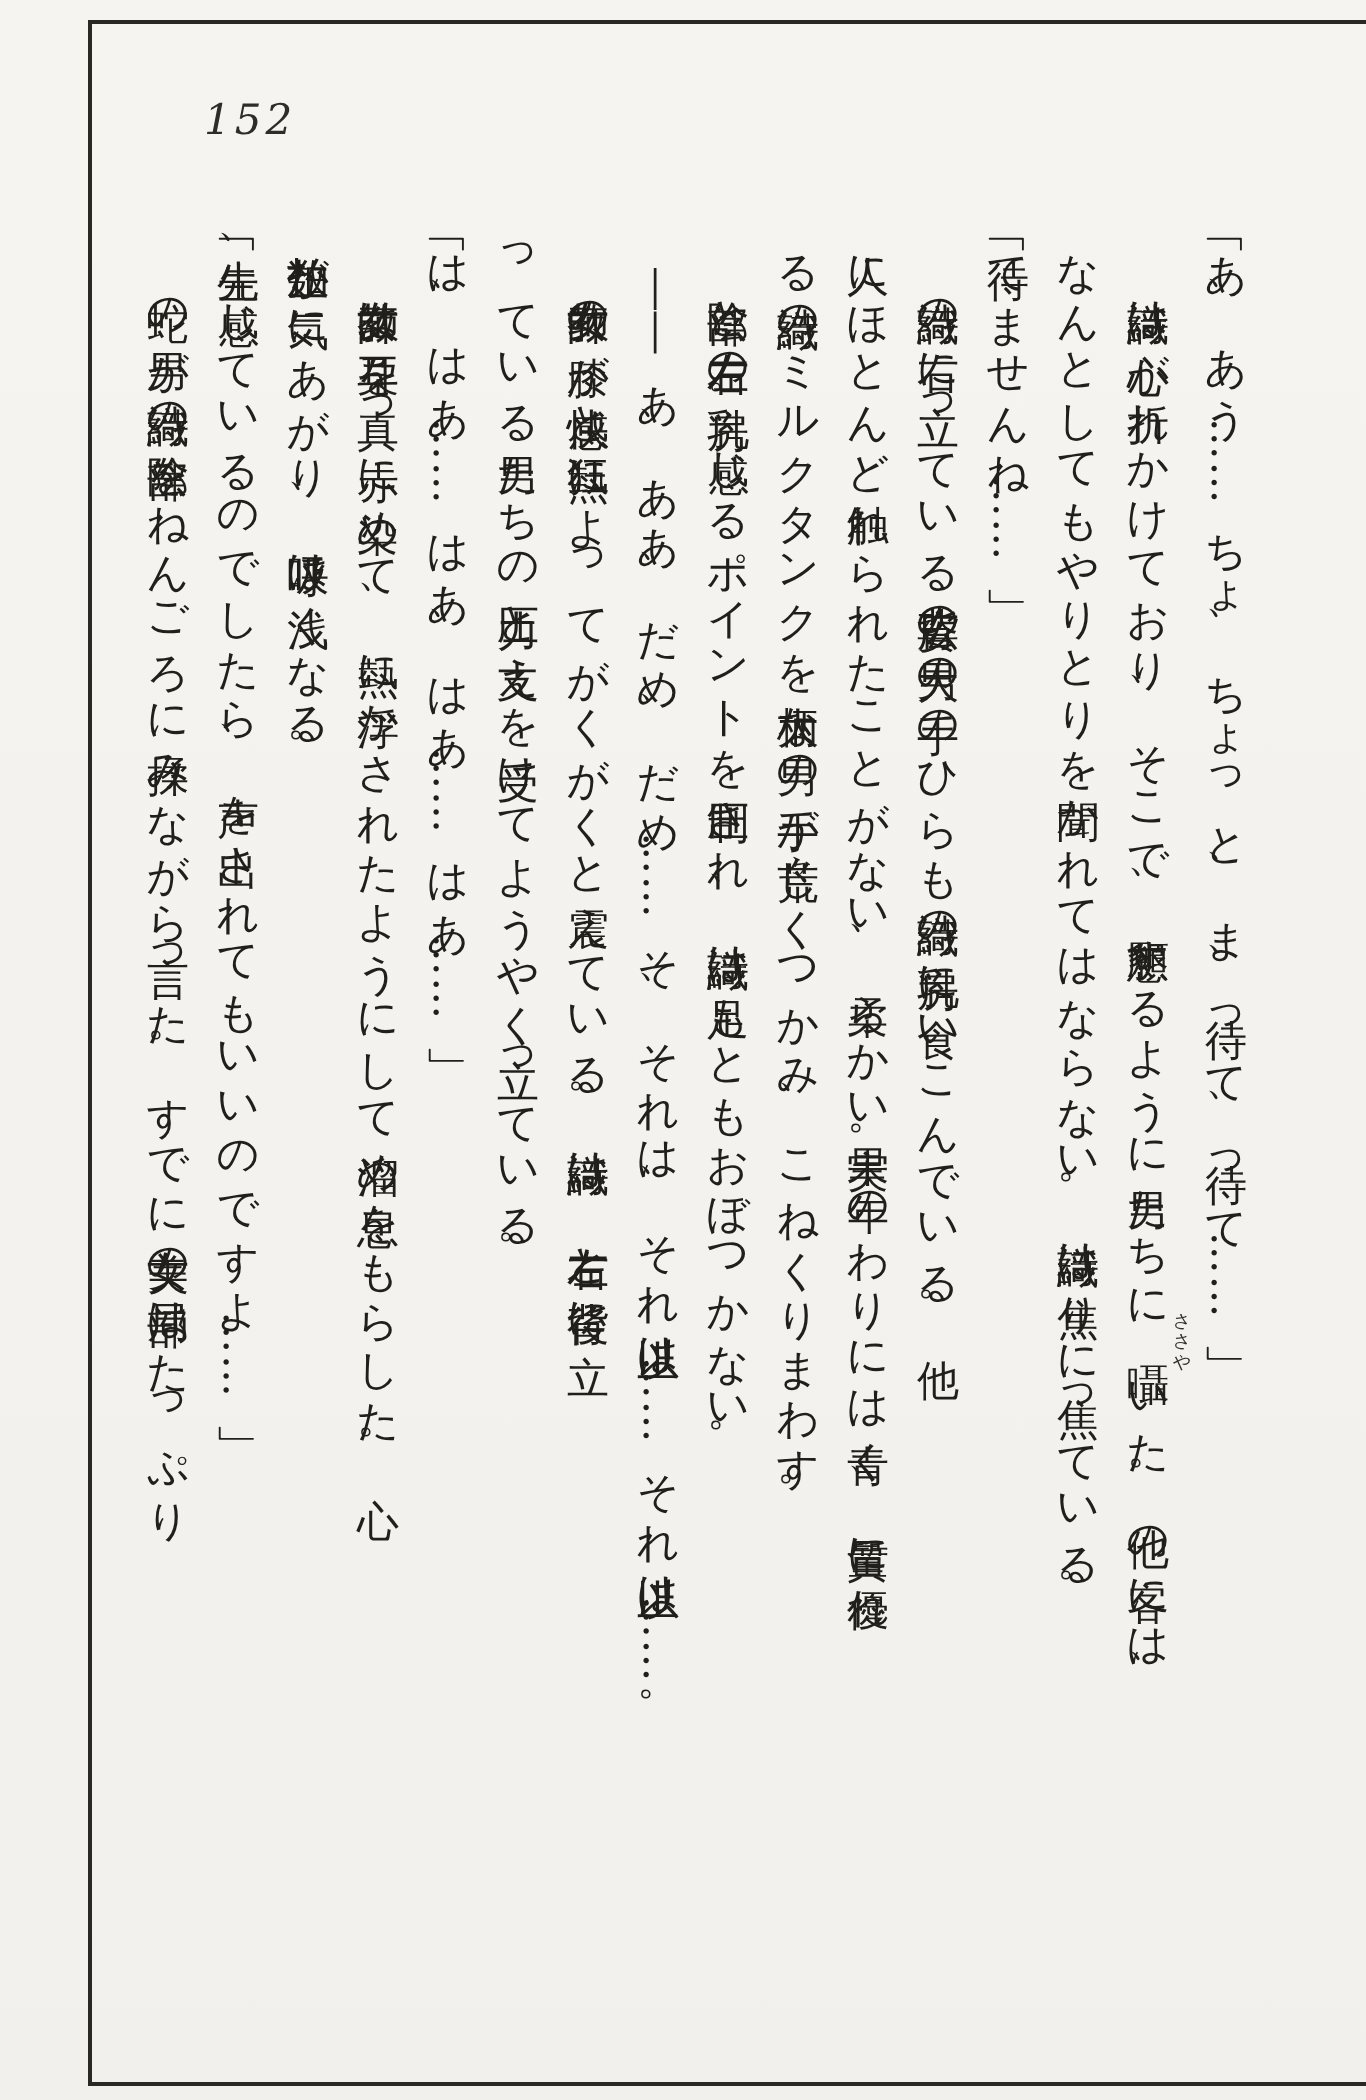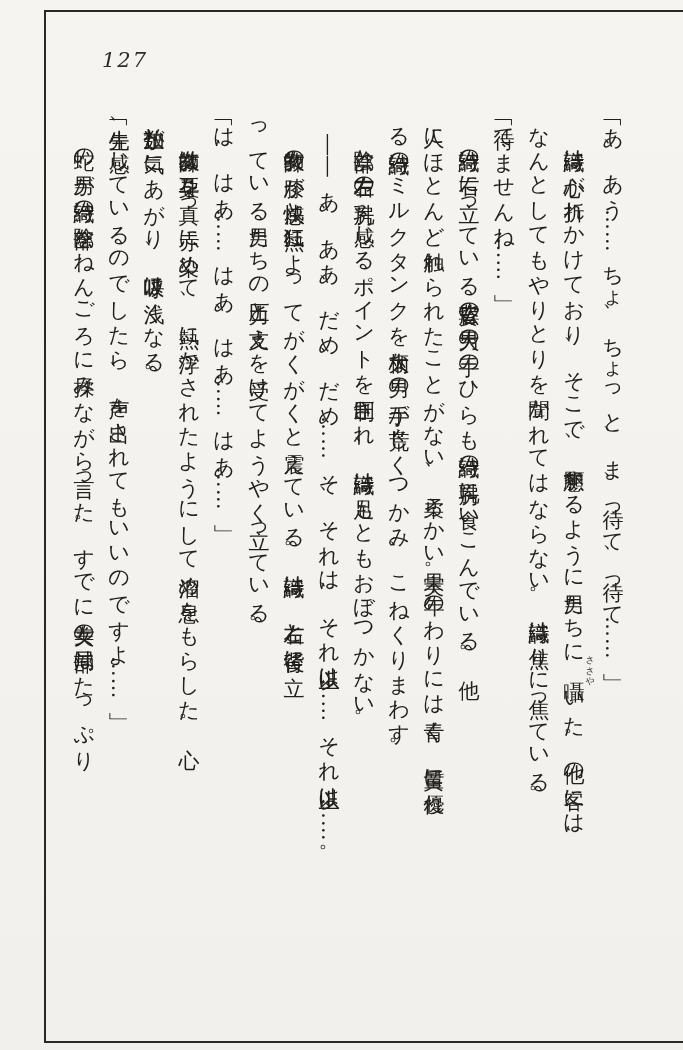--- a/index.html
+++ b/index.html
@@ -62,21 +62,21 @@
     letter-spacing: 0;
     color: #33312d;
   }
 </style>
 </head>
 <body>
 
 <div class="sheet">
   <div class="frame"></div>
 
-  <div class="page-number">127</div>
+  <div class="page-number">152</div>
 
   <div class="text-area">
     <p class="line">「あ、あう……ちょ、ちょっと、ま、待って、待って……」</p>
     <p class="line indent"><span>詩織は心が折れかけており、そこで、懇願するように男たちに</span><ruby><span>囁</span><rt>ささや</rt></ruby><span>いた。他の客には、</span></p>
     <p class="line">なんとしてもやりとりを聞かれてはならない。詩織は焦りに焦っている。</p>
     <p class="line">「待てませんね……」</p>
     <p class="line indent">詩織の右に立っている背広姿の大男の手のひらも詩織の乳房に食いこんでいる。他</p>
     <p class="line">人にほとんど触れられたことがない、柔らかい果実。年のわりには青く、質量に優れ</p>
     <p class="line">る詩織のミルクタンクを大柄な男の手が荒々しくつかみ、こねくりまわす。</p>
     <p class="line indent">陰部と左右の乳房。感じるポイントを制圧され、詩織は足もともおぼつかない。</p>

